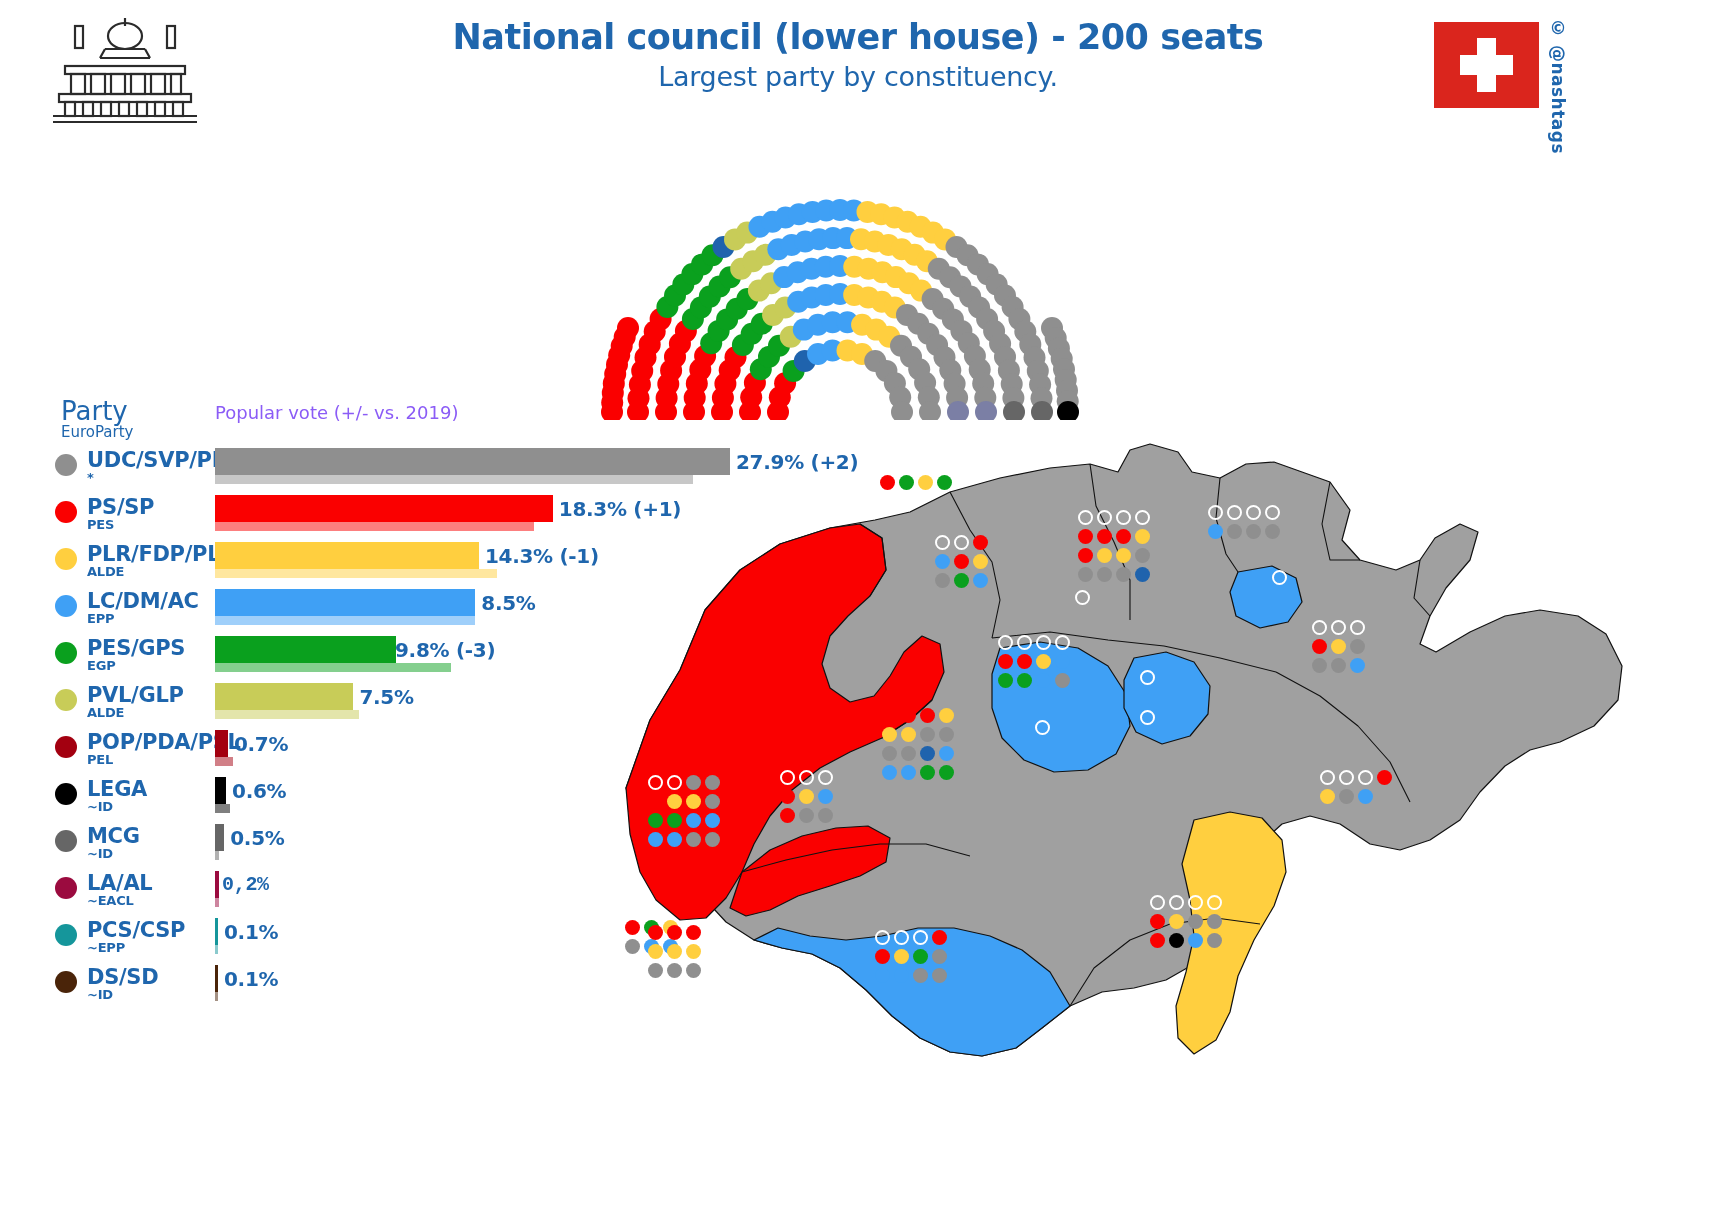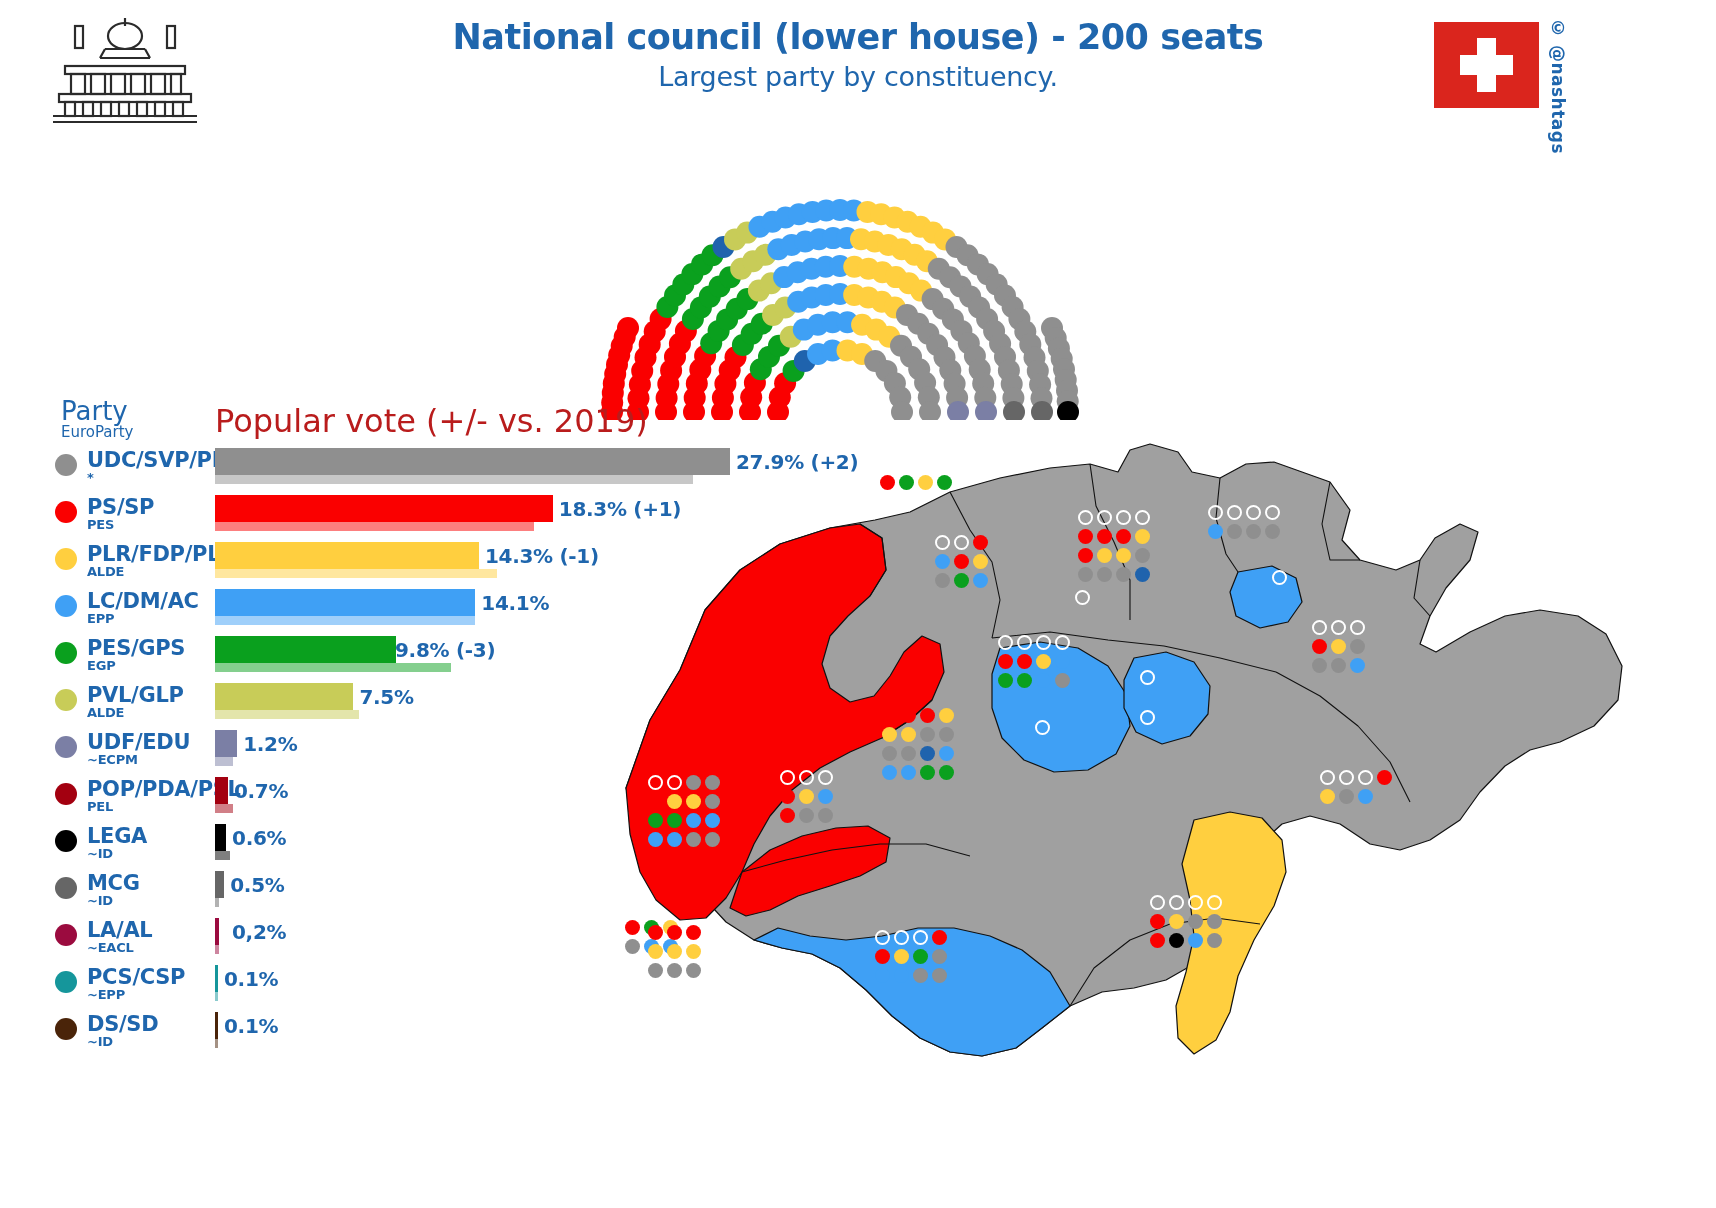--- a/index.html
+++ b/index.html
@@ -22,21 +22,21 @@
           writing-mode:vertical-rl;letter-spacing:.5px;font-weight:bold;}
 
   
   #arc-wrap{position:absolute;left:600px;top:180px;width:480px;height:240px;}
 
   
   #legend{position:absolute;left:55px;top:398px;width:760px;}
   #legend-head{position:relative;height:48px;}
   #party-head{position:absolute;left:6px;top:0px;font-size:26px;color:#1f66ad;line-height:1;}
   #europarty-head{position:absolute;left:6px;top:25px;font-size:15px;color:#1f66ad;}
-  #vote-head{position:absolute;left:160px;top:4px;font-size:32px;color:#b91c1c;white-space:nowrap;}
+  #vote-head{position:absolute;left:160px;top:4px;font-size:18px;color:#8b5cf6;white-space:nowrap;}
 
   .prow{position:relative;height:47px;}
   .swatch{position:absolute;left:0px;top:8px;width:22px;height:22px;border-radius:50%;}
   .pname{position:absolute;left:32px;top:2px;font-size:21px;font-weight:bold;color:#1f66ad;
          white-space:nowrap;letter-spacing:-.3px;}
   .ename{position:absolute;left:32px;top:24px;font-size:13px;font-weight:bold;color:#1f66ad;
          white-space:nowrap;letter-spacing:-.2px;}
   .barbox{position:absolute;left:160px;top:2px;height:40px;}
   .bar-main{position:absolute;left:0;top:0;height:27px;}
   .bar-prev{position:absolute;left:0;top:27px;height:9px;opacity:.5;}
@@ -333,21 +333,21 @@
           <div class="bar-label" style="left: 269.961px;">14.3% (-1)</div>
         </div>
       </div>
       <div class="prow">
         <div class="swatch" style="background: rgb(63, 160, 245);"></div>
         <div class="pname">LC/DM/AC</div>
         <div class="ename">EPP</div>
         <div class="barbox">
           <div class="bar-prev" style="width: 260.269px; background: rgb(63, 160, 245);"></div>
           <div class="bar-main" style="width: 260.269px; background: rgb(63, 160, 245);"></div>
-          <div class="bar-label" style="left: 266.269px;">14.1%</div>
+          <div class="bar-label" style="left: 266.269px;">8.5%</div>
         </div>
       </div>
       <div class="prow">
         <div class="swatch" style="background: rgb(10, 160, 30);"></div>
         <div class="pname">PES/GPS</div>
         <div class="ename">EGP</div>
         <div class="barbox">
           <div class="bar-prev" style="width: 236.272px; background: rgb(10, 160, 30);"></div>
           <div class="bar-main" style="width: 180.896px; background: rgb(10, 160, 30);"></div>
           <div class="bar-label" style="left: 180px;">9.8% (-3)</div>
@@ -357,30 +357,20 @@
         <div class="swatch" style="background: rgb(200, 204, 88);"></div>
         <div class="pname">PVL/GLP</div>
         <div class="ename">ALDE</div>
         <div class="barbox">
           <div class="bar-prev" style="width: 143.978px; background: rgb(200, 204, 88);"></div>
           <div class="bar-main" style="width: 138.441px; background: rgb(200, 204, 88);"></div>
           <div class="bar-label" style="left: 144.441px;">7.5%</div>
         </div>
       </div>
       <div class="prow">
-        <div class="swatch" style="background: rgb(123, 127, 165);"></div>
-        <div class="pname">UDF/EDU</div>
-        <div class="ename">~ECPM</div>
-        <div class="barbox">
-          <div class="bar-prev" style="width: 18.4588px; background: rgb(123, 127, 165);"></div>
-          <div class="bar-main" style="width: 22.1505px; background: rgb(123, 127, 165);"></div>
-          <div class="bar-label" style="left: 28.1505px;">1.2%</div>
-        </div>
-      </div>
-      <div class="prow">
         <div class="swatch" style="background: rgb(163, 0, 16);"></div>
         <div class="pname">POP/PDA/PSL</div>
         <div class="ename">PEL</div>
         <div class="barbox">
           <div class="bar-prev" style="width: 18.4588px; background: rgb(163, 0, 16);"></div>
           <div class="bar-main" style="width: 12.9211px; background: rgb(163, 0, 16);"></div>
           <div class="bar-label" style="left: 18.9211px;">0.7%</div>
         </div>
       </div>
       <div class="prow">
@@ -403,21 +393,21 @@
           <div class="bar-label" style="left: 15.2294px;">0.5%</div>
         </div>
       </div>
       <div class="prow">
         <div class="swatch" style="background: rgb(155, 11, 63);"></div>
         <div class="pname">LA/AL</div>
         <div class="ename">~EACL</div>
         <div class="barbox">
           <div class="bar-prev" style="width: 3.69176px; background: rgb(155, 11, 63);"></div>
           <div class="bar-main" style="width: 3.69176px; background: rgb(155, 11, 63);"></div>
-          <div class="bar-label" style="left: 17px;">0,2%</div>
+          <div class="bar-label" style="left: 7px; font-family: Liberation Mono, monospace;">0,2%</div>
         </div>
       </div>
       <div class="prow">
         <div class="swatch" style="background: rgb(21, 150, 155);"></div>
         <div class="pname">PCS/CSP</div>
         <div class="ename">~EPP</div>
         <div class="barbox">
           <div class="bar-prev" style="width: 3px; background: rgb(21, 150, 155);"></div>
           <div class="bar-main" style="width: 3px; background: rgb(21, 150, 155);"></div>
           <div class="bar-label" style="left: 9px;">0.1%</div>

